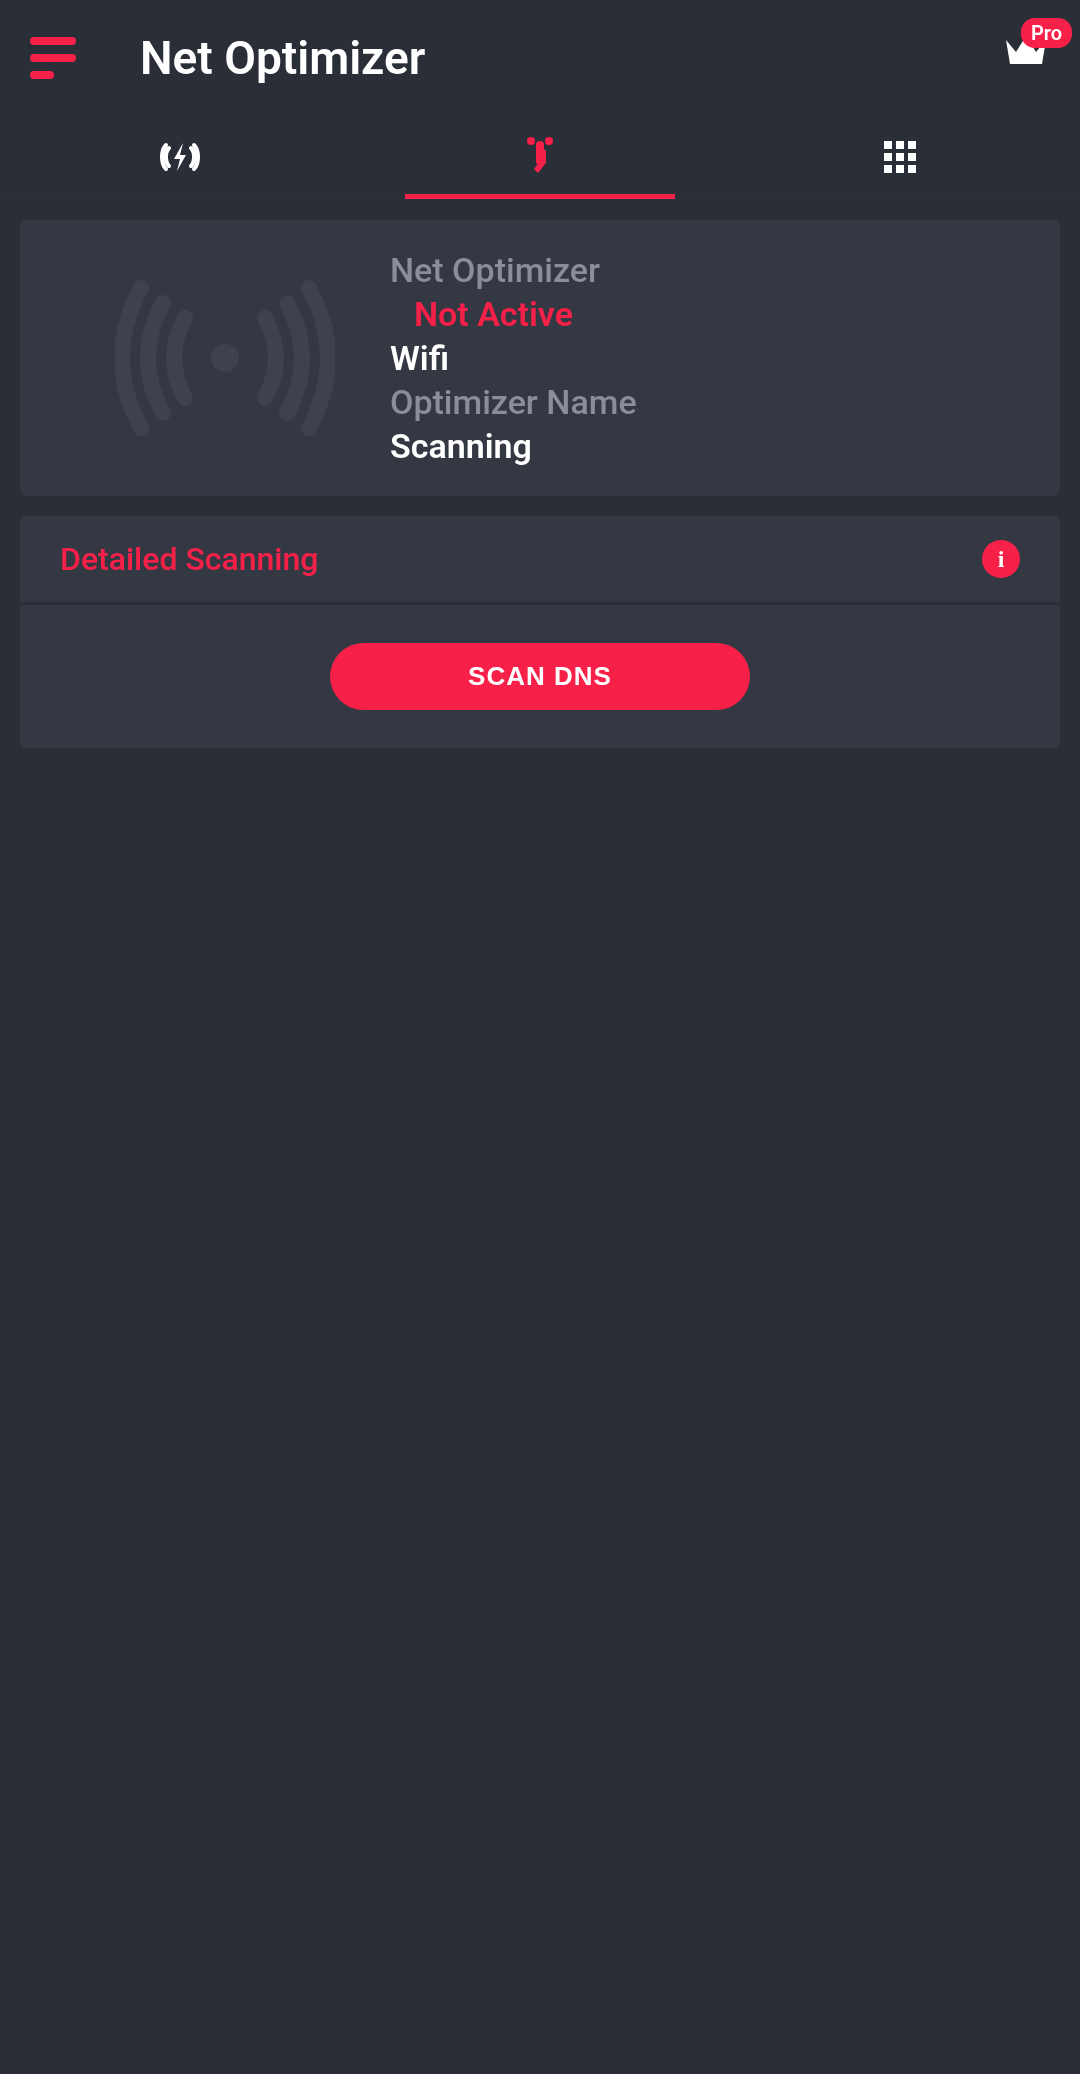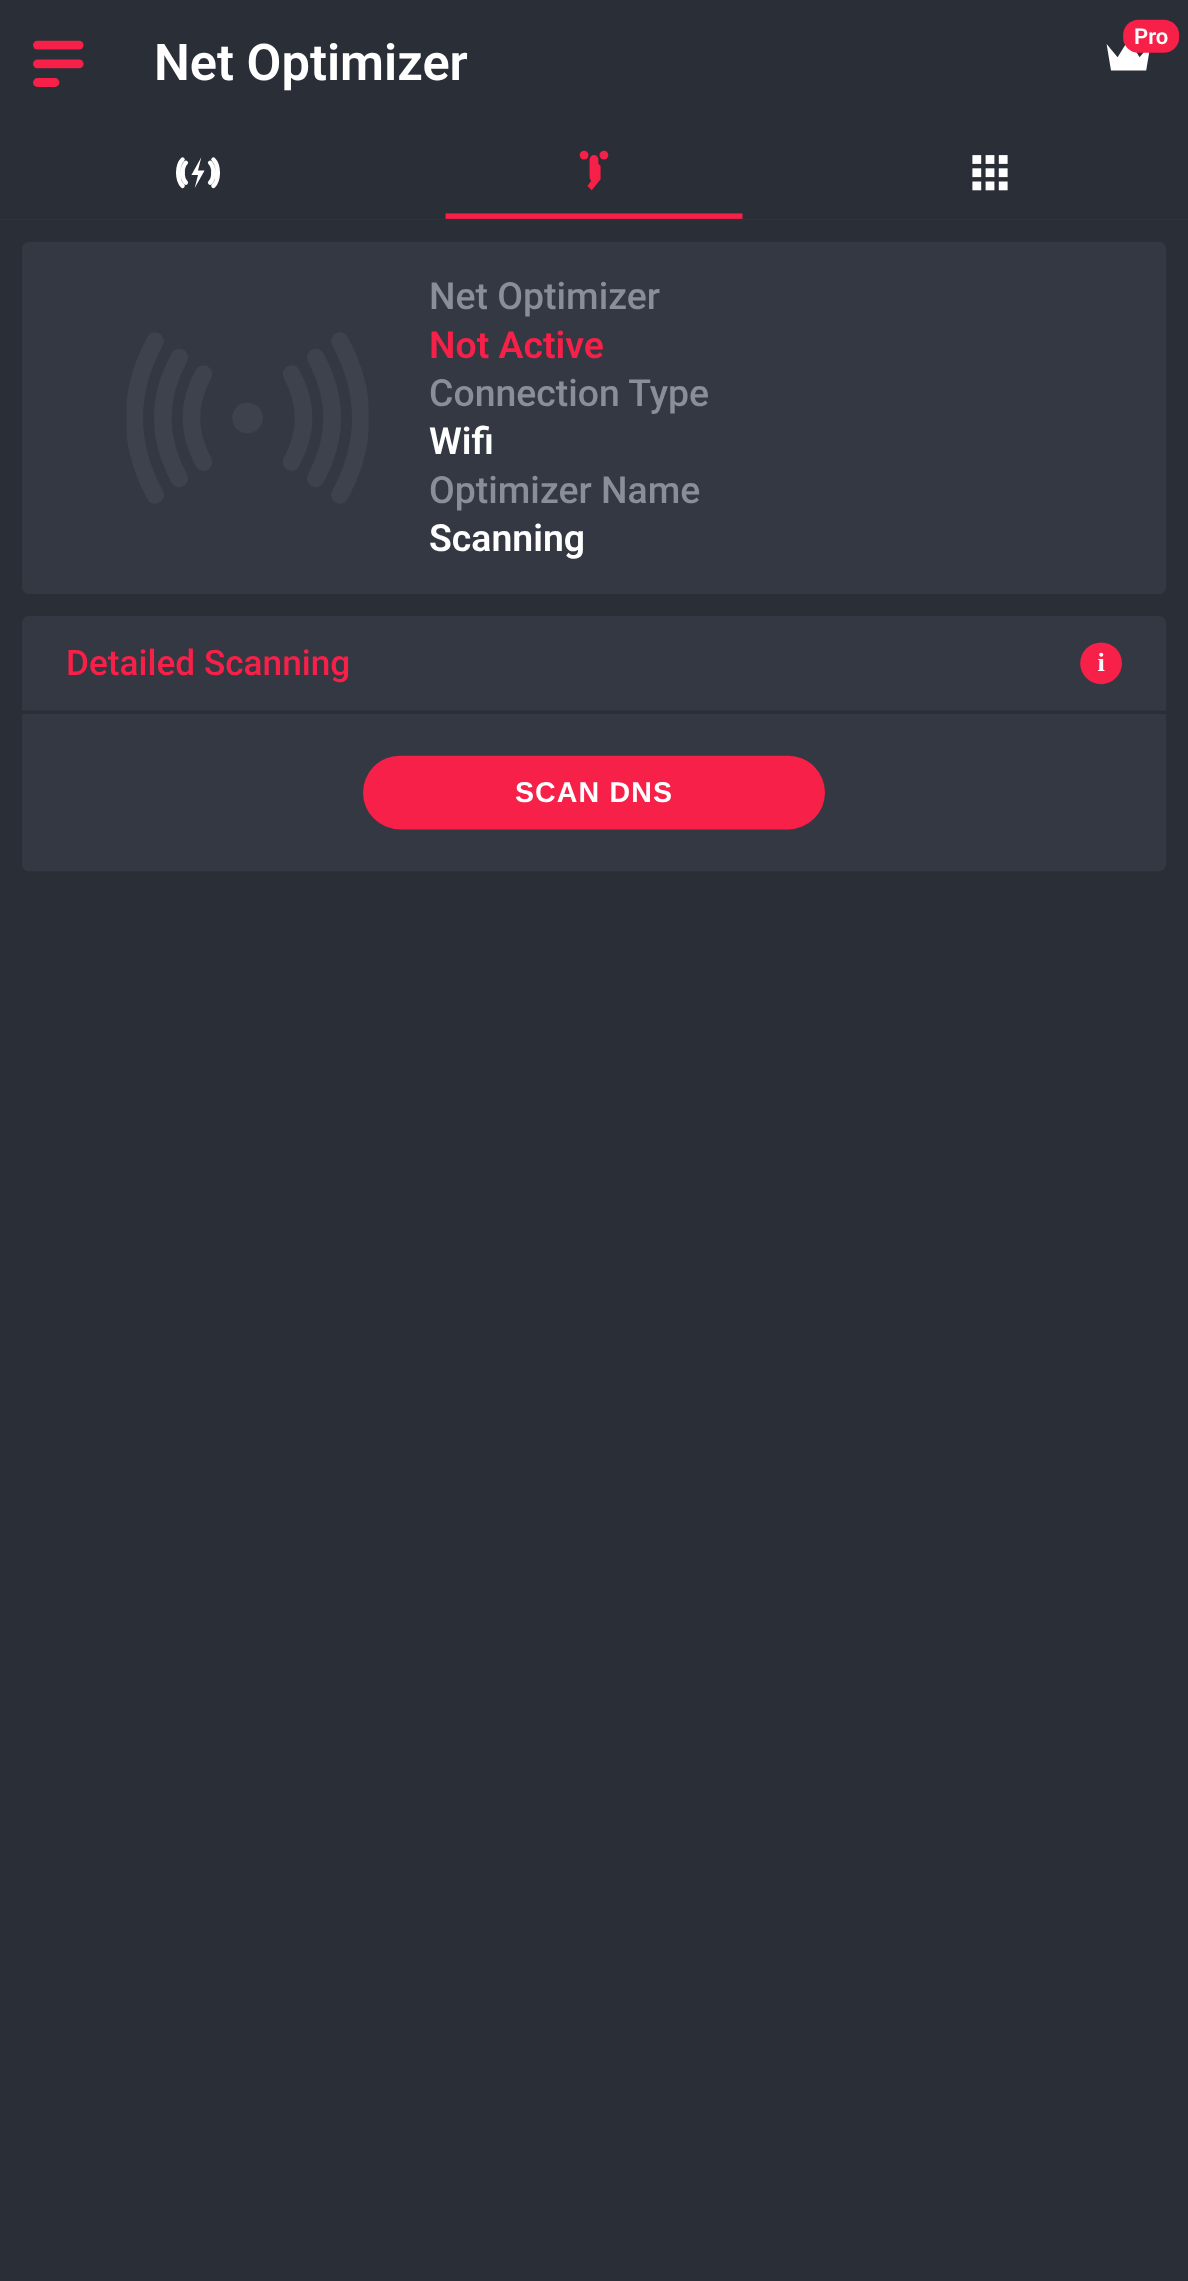--- a/index.html
+++ b/index.html
@@ -124,20 +124,21 @@
   }
   .label {
     color: #8a8e99;
     font-size: 34px;
     font-weight: 500;
   }
   .value-red {
     color: #f72049;
     font-size: 34px;
     font-weight: 600;
+    margin-left: 24px;
   }
   .value-white {
     color: #fff;
     font-size: 34px;
     font-weight: 600;
   }
   .scan-card {
     padding: 0;
   }
   .scan-header {
@@ -245,21 +246,20 @@
           <path d="M150 50 Q172 90 150 130"></path>
           <path d="M172 35 Q202 90 172 145"></path>
           <path d="M194 20 Q232 90 194 160"></path>
         </g>
         <circle cx="110" cy="90" r="14" fill="#3d424d"></circle>
       </svg>
     </div>
     <div class="status-info">
       <div class="label">Net Optimizer</div>
       <div class="value-red">Not Active</div>
-      <div class="label">Connection Type</div>
       <div class="value-white">Wifi</div>
       <div class="label">Optimizer Name</div>
       <div class="value-white">Scanning</div>
     </div>
   </div>
 
   <div class="card scan-card">
     <div class="scan-header">
       <div class="scan-title">Detailed Scanning</div>
       <div class="info-btn">

